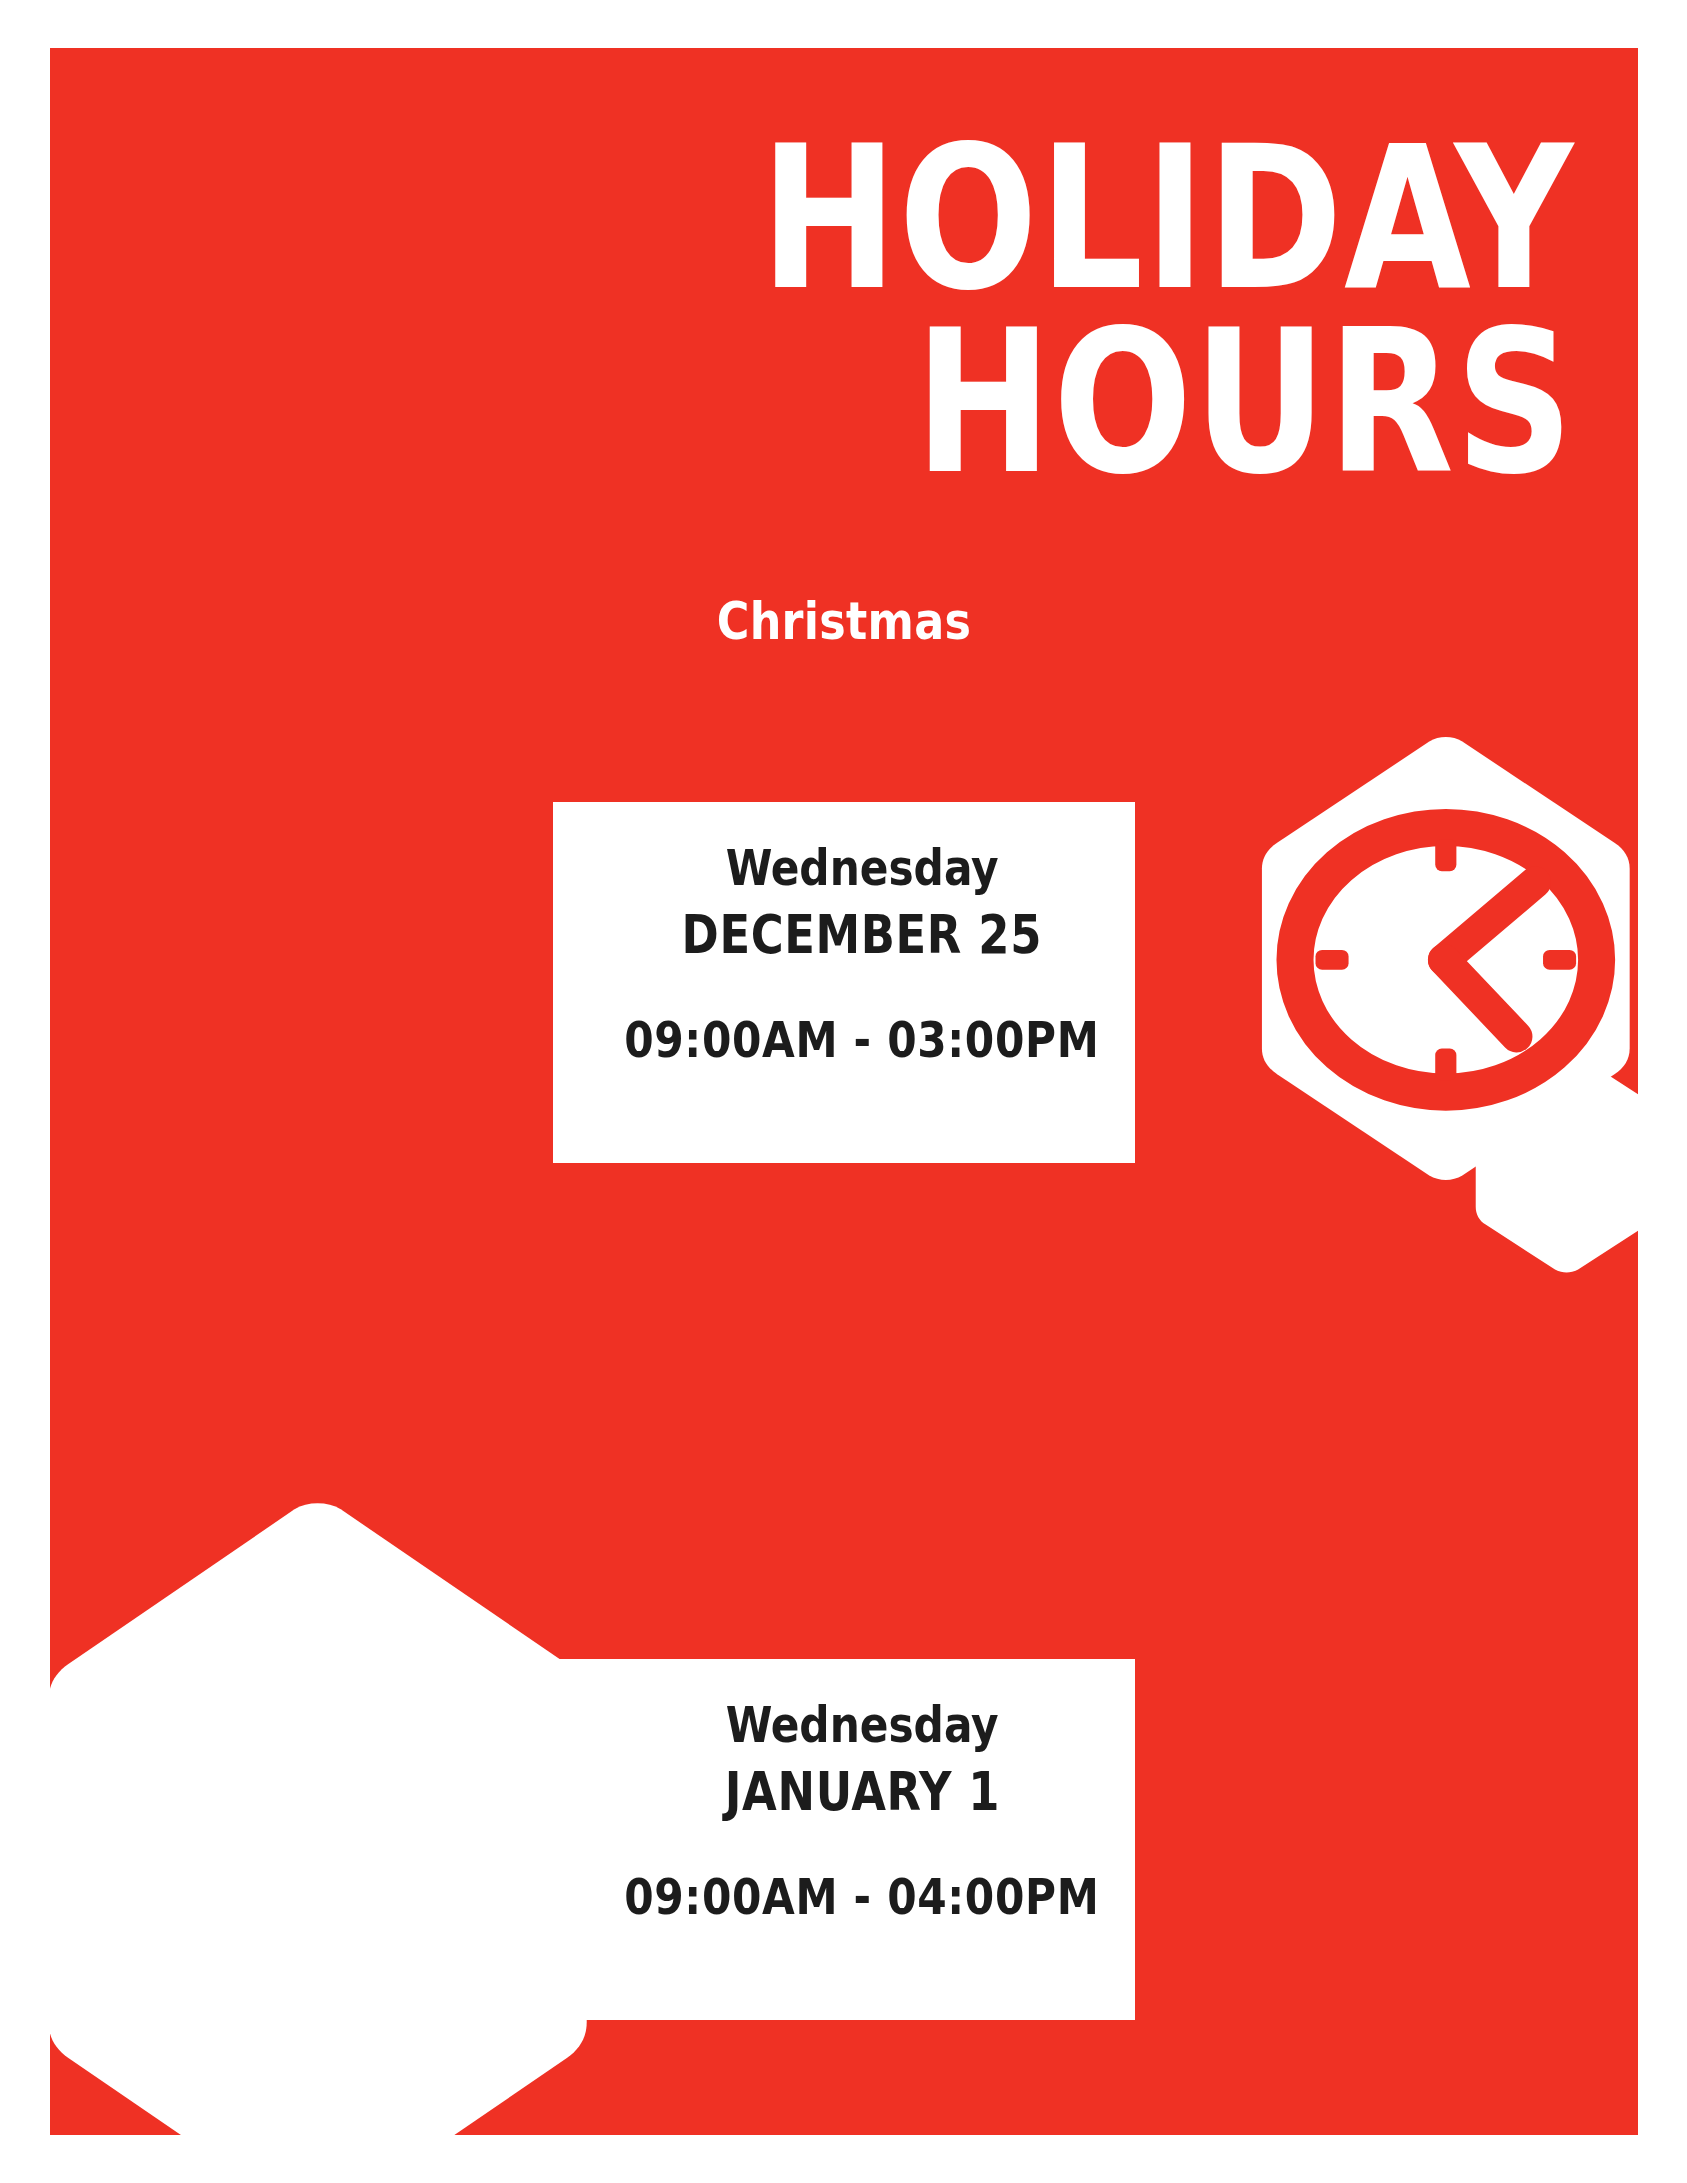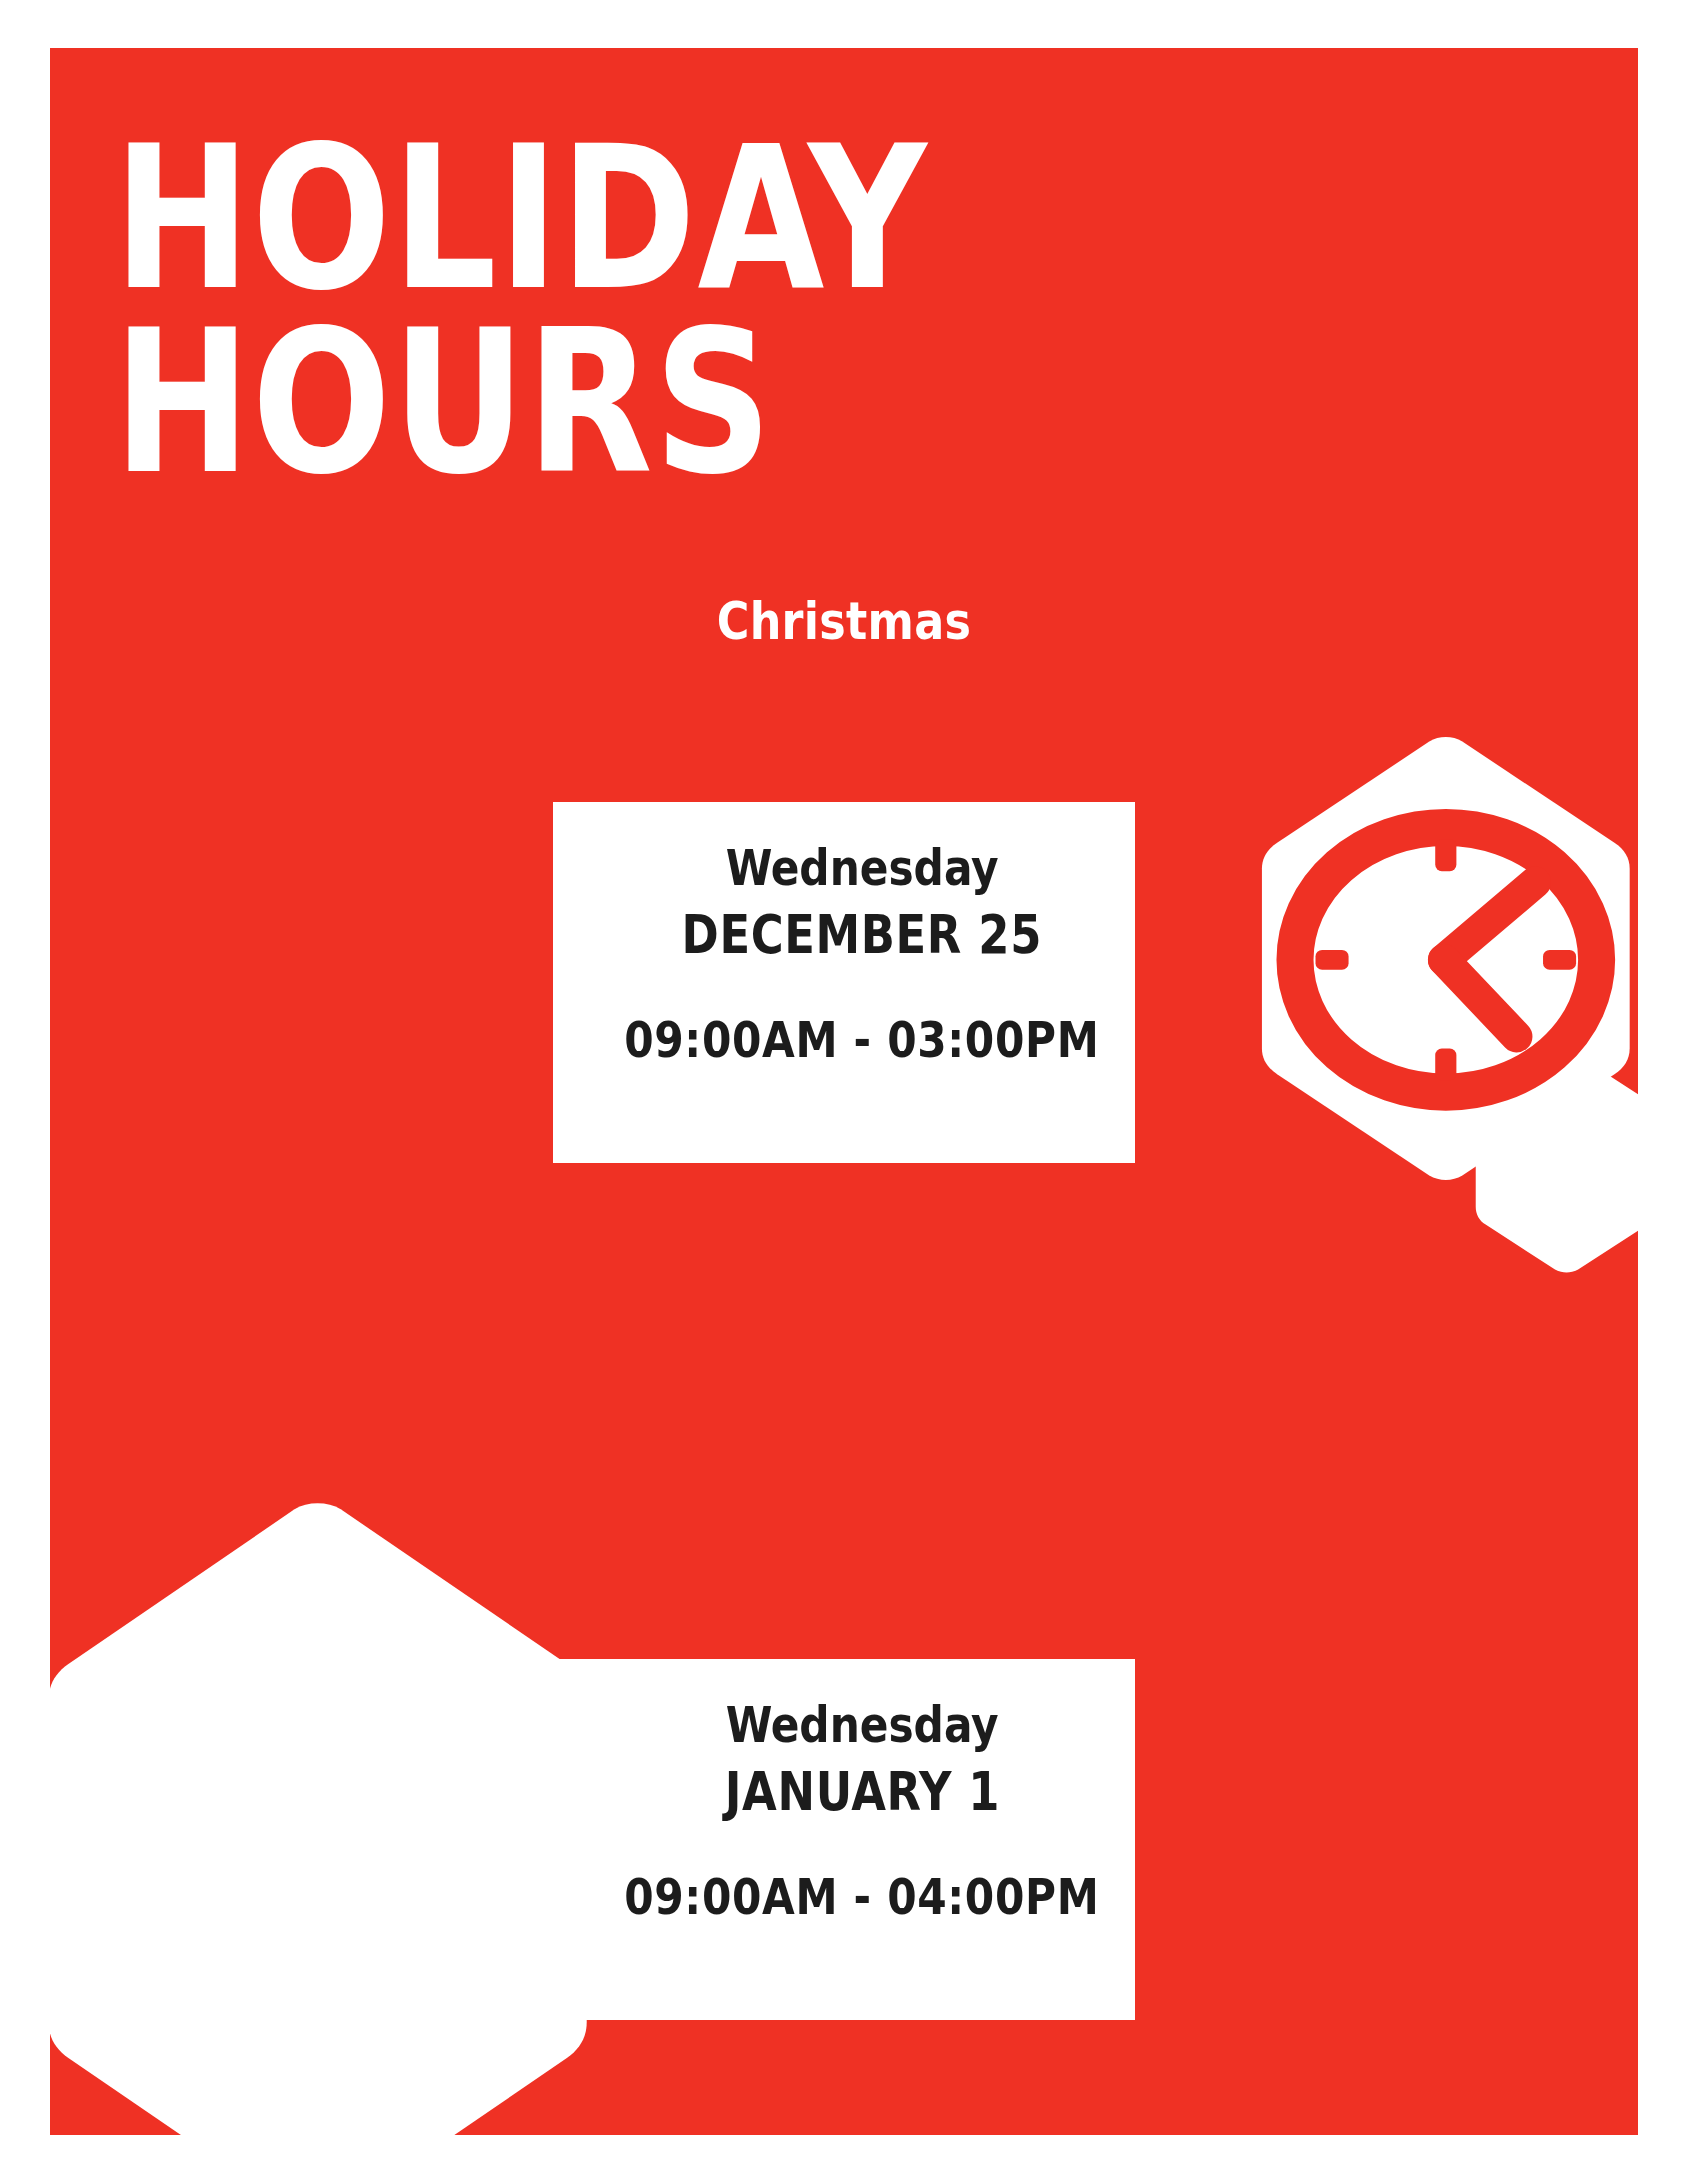--- a/index.html
+++ b/index.html
@@ -32,21 +32,21 @@
     background: #EF3124;
     overflow: hidden;
   }
 
   
   #title-block {
     position: absolute;
     left: 0;
     top: 79px;
     width: 1588px;
-    text-align: left;
+    text-align: right;
   }
   .title-line {
     display: block;
     color: #ffffff;
     font-family: "Liberation Sans Narrow", "DejaVu Sans Condensed", "Liberation Sans", sans-serif;
     font-weight: 700;
     font-size: 198px;
     line-height: 0.93;
     letter-spacing: 1.3px;
     transform: scaleX(0.92);

